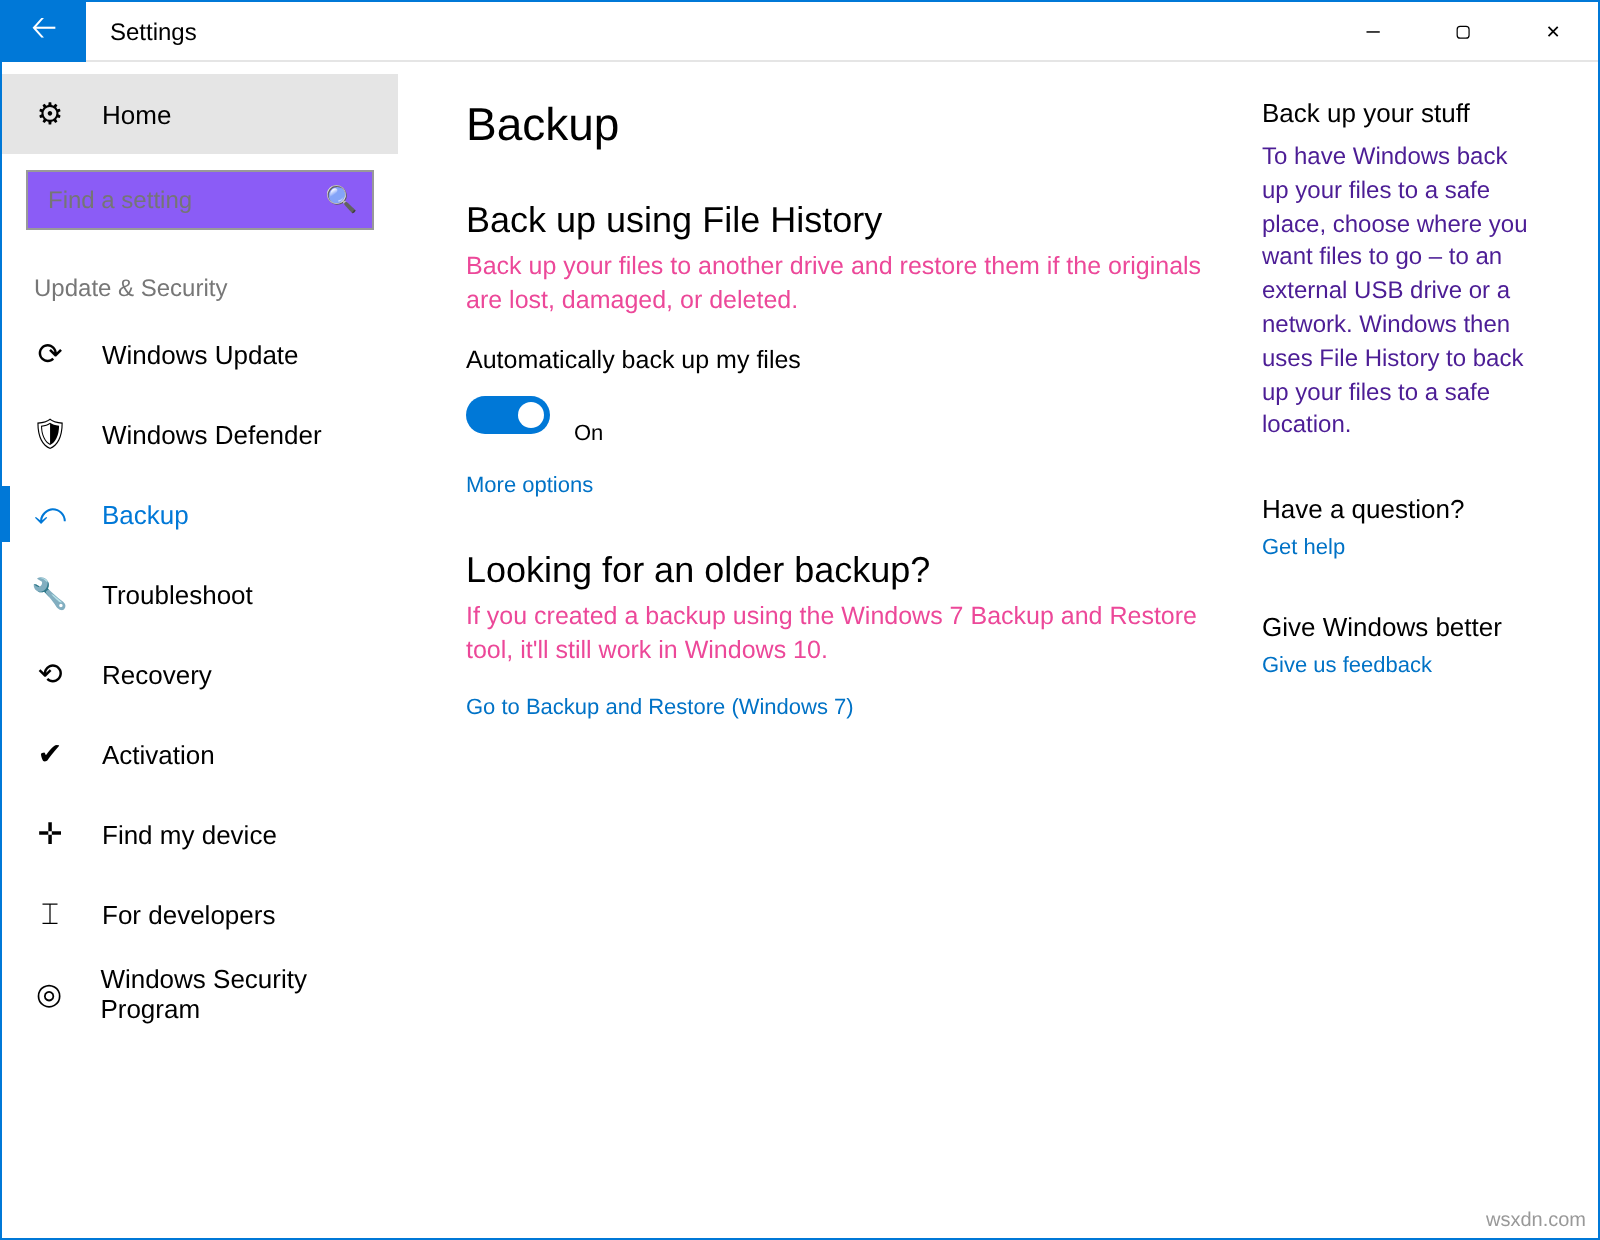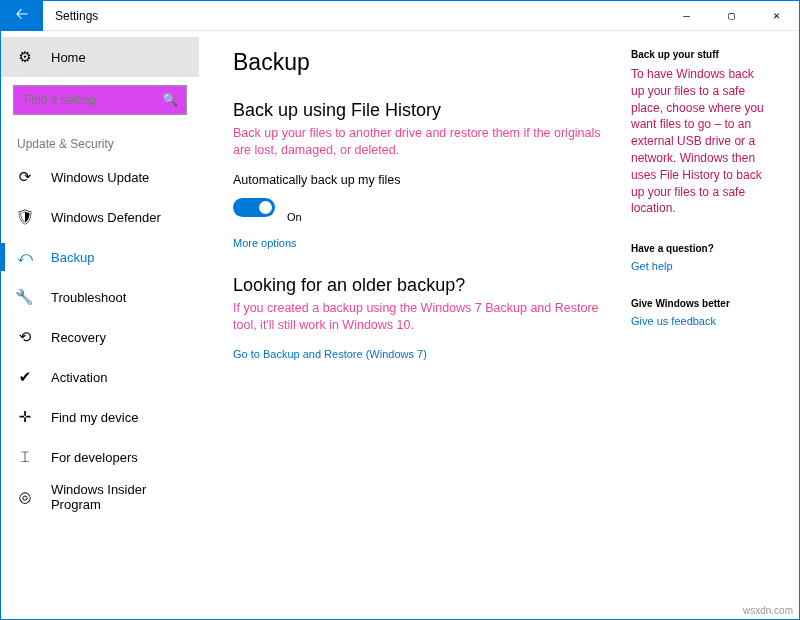--- a/index.html
+++ b/index.html
@@ -10,39 +10,39 @@
     .winctrls { margin-left:auto; display:flex; }
     .winctrls span { width:45px; height:30px; display:flex; align-items:center; justify-content:center; font-size:11px; font-family:Consolas,monospace; }
     .content { display:flex; height:calc(100% - 30px); }
     .sidebar { width:198px; background:#fff; display:flex; flex-direction:column; padding-top:6px; }
     .navitem { display:flex; align-items:center; height:40px; padding-left:16px; font-size:13px; gap:18px; cursor:default; position:relative; }
     .navitem.home { background:#e5e5e5; }
     .navitem.active { color:#0078d7; }
     .navitem.active::before { content:""; position:absolute; left:0; top:6px; bottom:6px; width:4px; background:#0078d7; }
     .icon { width:16px; height:16px; display:inline-flex; align-items:center; justify-content:center; font-size:15px; }
     .searchwrap { margin:8px 12px 14px 12px; }
-    .search { width:100%; height:30px; border:1px solid #999; font-size:12px; padding:0 24px 0 10px; background:#d946ef; }
+    .search { width:100%; height:30px; border:1px solid #999; font-size:12px; padding:0 24px 0 10px; background:#8b5cf6; }
     .searchwrap { position:relative; }
     .searchico { position:absolute; right:8px; top:7px; color:#555; font-size:13px; }
     .groupheader { font-size:12px; color:#777; padding:8px 0 6px 16px; }
     .main { flex:1; padding:18px 20px 0 34px; display:flex; }
     .center { width:380px; }
     h1 { font-size:23px; font-weight:400; margin-bottom:24px; }
     h2 { font-size:18px; font-weight:400; margin-bottom:4px; }
     .desc { font-size:12.5px; color:#ec4899; line-height:1.35; margin-bottom:14px; }
     .label { font-size:12.5px; margin-bottom:6px; }
     .toggle { display:flex; align-items:center; gap:12px; margin-bottom:14px; }
     .switch { width:42px; height:19px; border-radius:10px; background:#0078d7; position:relative; }
     .switch::after { content:""; position:absolute; right:3px; top:3px; width:13px; height:13px; border-radius:50%; background:#fff; }
     .toggle span { font-size:11px;margin-top:18px; }
     .link { color:#0072c6; font-size:11px; cursor:pointer; }
     .block { margin-bottom:26px; }
     .right { flex:1; padding-left:18px; padding-right:12px; }
-    .side-h { font-size:10px; font-weight:700; margin-bottom:6px; margin-top:0; }
-    .side-p { font-size:12px; color:#be185d; line-height:1.4; margin-bottom:8px; }
+    .side-h { font-size:13px; font-weight:400; margin-bottom:6px; margin-top:0; }
+    .side-p { font-size:12px; color:#4c1d95; line-height:1.4; margin-bottom:8px; }
     .sideblock { margin-bottom:26px; }
     .watermark { position:absolute; right:6px; bottom:3px; font-size:10px; color:#999; }
   </style>
 </head>
 <body>
 
 <div class="titlebar">
   <div class="back-btn">
     <span class="arrow">🡠</span>
   </div>
@@ -93,21 +93,21 @@
     <div class="navitem">
       <span class="icon">✛</span>
       <span>Find my device</span>
     </div>
     <div class="navitem">
       <span class="icon">⌶</span>
       <span>For developers</span>
     </div>
     <div class="navitem">
       <span class="icon">◎</span>
-      <span>Windows Insider Program</span>
+      <span>Windows Security Program</span>
     </div>
   </div>
 
   <div class="main">
     <div class="center">
       <h1>Backup</h1>
 
       <div class="block">
         <h2>Back up using File History</h2>
         <div class="desc">Back up your files to another drive and restore them if the originals are lost, damaged, or deleted.</div>

